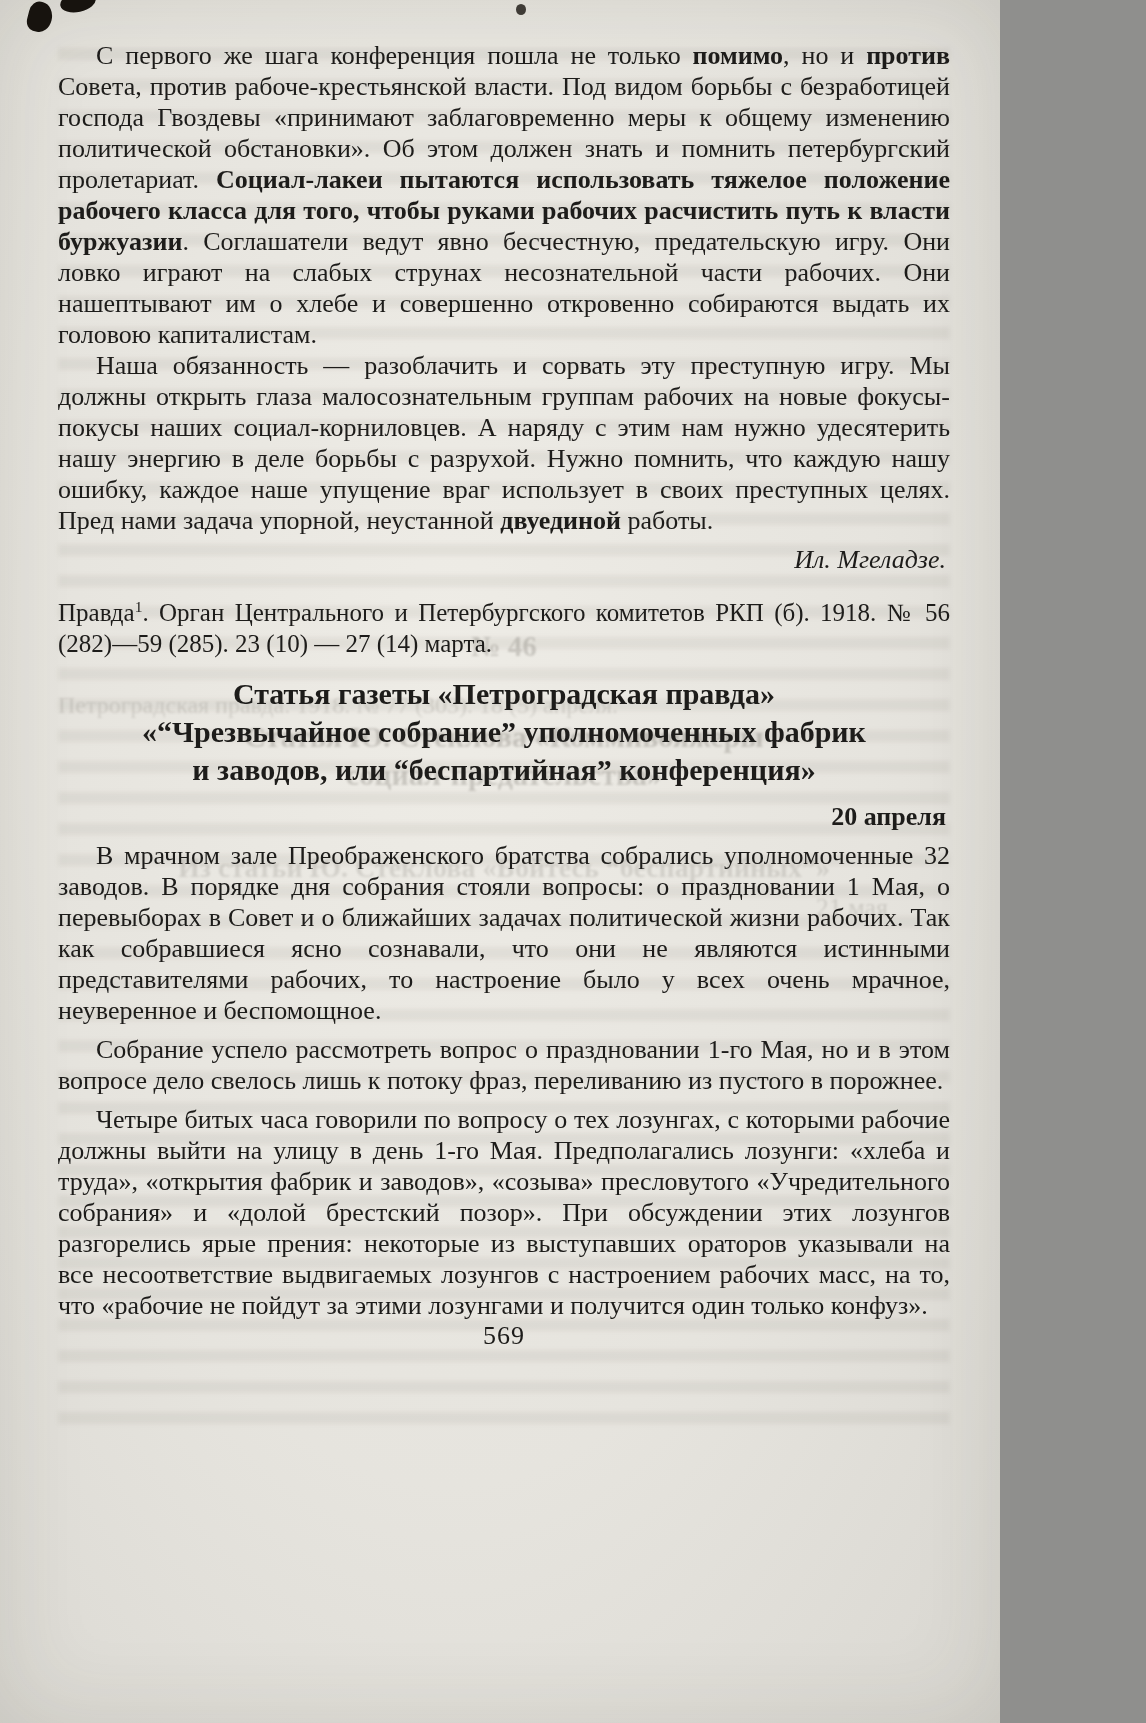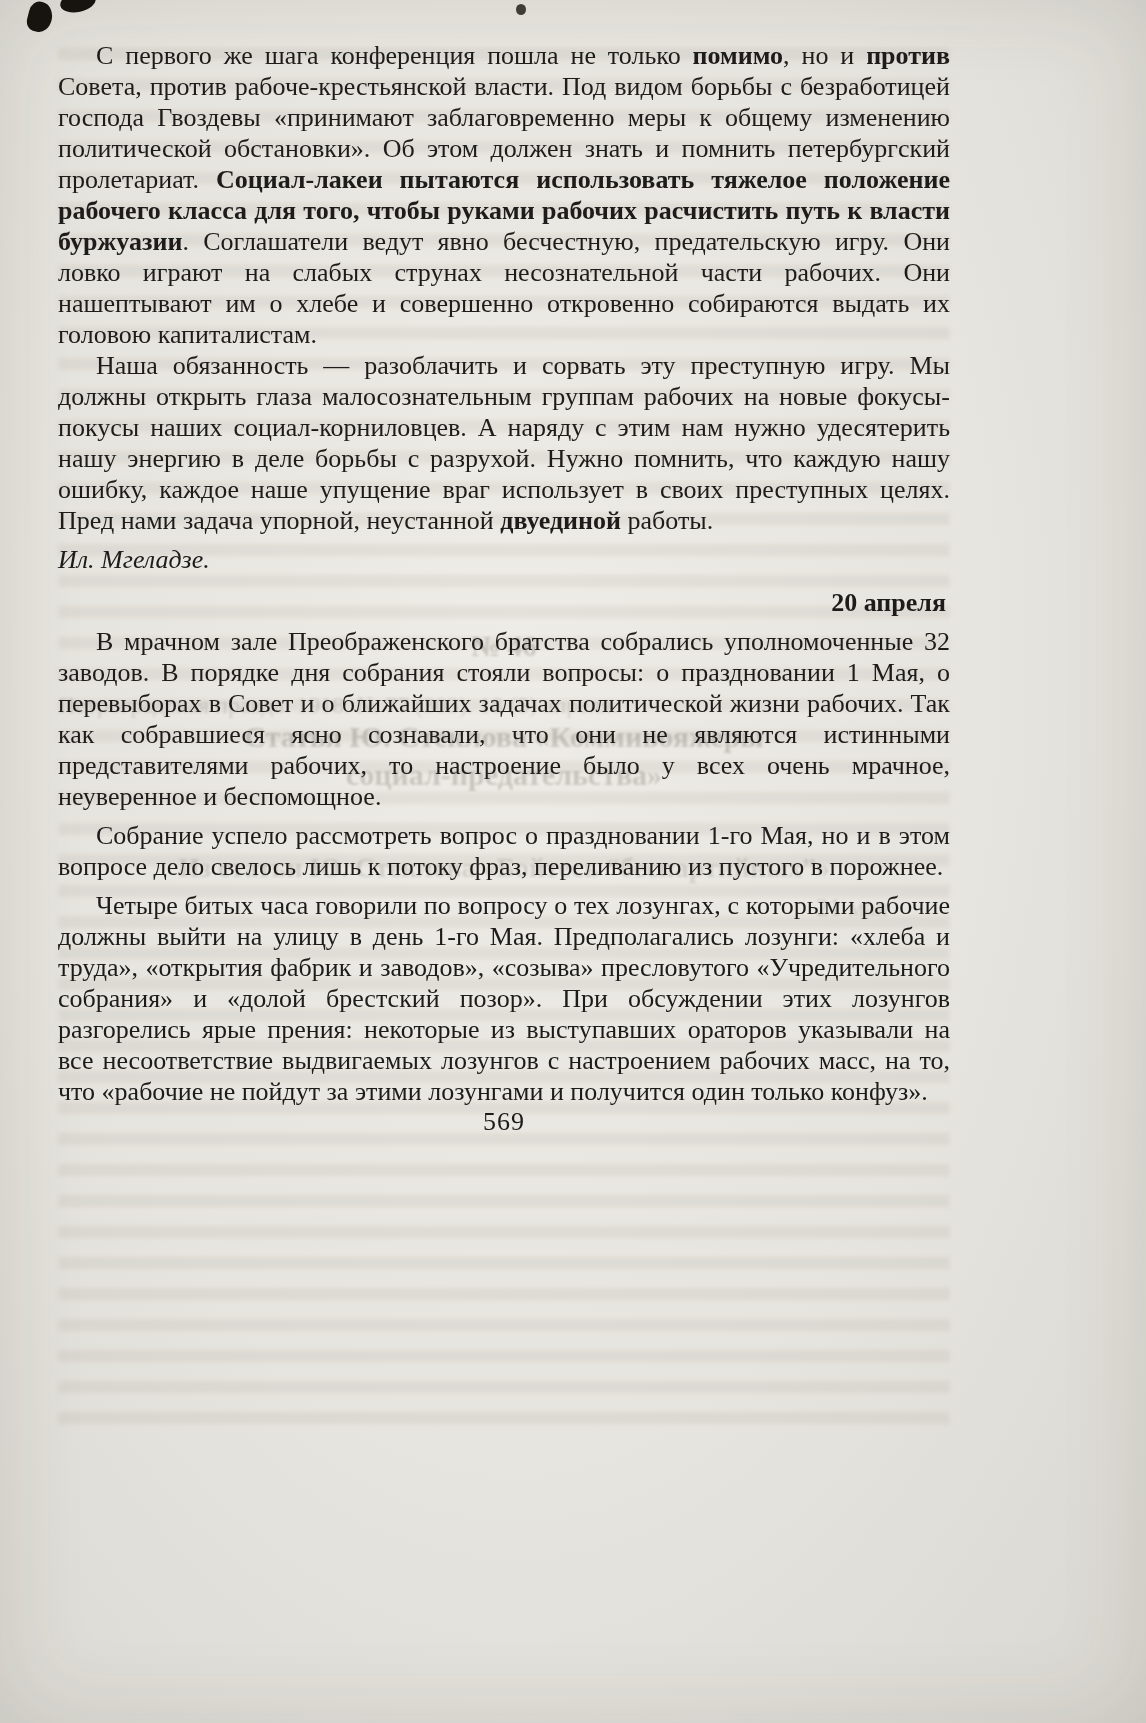--- a/index.html
+++ b/index.html
@@ -1,20 +1,20 @@
 <!DOCTYPE html>
 <html lang="ru"><head>
 <meta charset="utf-8">
 <style>
   * { margin:0; padding:0; box-sizing:border-box; }
   html, body { width:1146px; }
   body { font-family:"Liberation Serif", serif; background:#8f8f8d; }
 
   .page {
-    position:relative; width:1146px; height:1723px; overflow:hidden; color:#1d1c1a;
+    position:relative; width:1000px; height:1723px; overflow:hidden; color:#1d1c1a;
     background: radial-gradient(ellipse at 45% 38%, #eeece6 0%, #e6e4de 55%, #d9d7d1 100%);
     box-shadow: inset 0 0 90px rgba(60,55,45,.12);
   }
 
   
   .bleed-stripes {
     position:absolute; left:58px; top:48px; width:892px; height:1380px;
     background: repeating-linear-gradient(180deg, rgba(95,90,78,.07) 0 12px, rgba(95,90,78,0) 12px 31px);
     filter: blur(2px); pointer-events:none;
   }
@@ -30,21 +30,21 @@
   .a1 { left:28px;  top:2px;  width:24px; height:30px; border-radius:45% 60% 55% 40%; transform:rotate(14deg); }
   .a2 { left:60px;  top:-8px; width:36px; height:20px; border-radius:50%; transform:rotate(-12deg); }
   .a3 { left:516px; top:4px;  width:10px; height:11px; border-radius:50%; opacity:.8; }
 
   .content { position:absolute; left:58px; top:40px; width:892px; }
 
   .body-p { font-size:26px; line-height:31px; text-align:justify; text-indent:38px; hyphens:auto; }
   .b { font-weight:bold; }
   sup { font-size:62%; }
 
-  .signature { margin-top:8px; font-size:26px; line-height:31px; font-style:italic; text-align:left; padding-right:4px; }
+  .signature { margin-top:8px; font-size:26px; line-height:31px; font-style:italic; text-align:right; padding-right:4px; }
   .source    { margin-top:16px; font-size:25px; line-height:31px; text-align:justify; }
 
   .art-number { margin-top:54px; text-align:center; font-size:30px; font-weight:bold; line-height:34px; }
   .art-title  { margin-top:16px; text-align:center; font-size:30px; font-weight:bold; line-height:38px; }
   .date       { margin-top:12px; text-align:right; font-weight:bold; font-size:26px; line-height:31px; padding-right:4px; }
 
   .art-body .body-p { margin-top:8px; }
   .art-body .body-p:first-child { }
 
   .footnote-block { margin-top:20px; }
@@ -73,22 +73,28 @@
   <div class="artifact a2"></div>
   <div class="artifact a3"></div>
 
   <div class="content">
 
     <p class="body-p"><span>С первого же шага конференция пошла не только </span><span class="b">помимо</span><span>, но и </span><span class="b">против</span><span> Совета, против рабоче-крестьянской власти. Под видом борьбы с безработицей господа Гвоздевы «принимают заблаговременно меры к общему изменению политической обстановки». Об этом должен знать и помнить петербургский пролетариат. </span><span class="b">Социал-лакеи пытаются использовать тяжелое положение рабочего класса для того, чтобы руками рабочих расчистить путь к власти буржуазии</span><span>. Соглашатели ведут явно бесчестную, предательскую игру. Они ловко играют на слабых струнах несознательной части рабочих. Они нашептывают им о хлебе и совершенно откровенно собираются выдать их головою капиталистам.</span></p>
     <p class="body-p"><span>Наша обязанность — разоблачить и сорвать эту преступную игру. Мы должны открыть глаза малосознательным группам рабочих на новые фокусы-покусы наших социал-корниловцев. А наряду с этим нам нужно удесятерить нашу энергию в деле борьбы с разрухой. Нужно помнить, что каждую нашу ошибку, каждое наше упущение враг использует в своих преступных целях. Пред нами задача упорной, неустанной </span><span class="b">двуединой</span><span> работы.</span></p>
 
     <p class="signature">Ил. Мгеладзе.</p>
 
+    <p class="source"><span>Правда</span><sup>1</sup><span>. Орган Центрального и Петербургского комитетов РКП (б). 1918. № 56 (282)—59 (285). 23 (10) — 27 (14) марта.</span></p>
 
 
+    <h1 class="art-title">
+      <span>Статья газеты «Петроградская правда»</span><br>
+      <span>«“Чрезвычайное собрание” уполномоченных фабрик</span><br>
+      <span>и заводов, или “беспартийная” конференция»</span>
+    </h1>
 
     <p class="date">20 апреля</p>
 
     <div class="art-body">
       <p class="body-p"><span>В мрачном зале Преображенского братства собрались уполномоченные 32 заводов. В порядке дня собрания стояли вопросы: о праздновании 1 Мая, о перевыборах в Совет и о ближайших задачах политической жизни рабочих. Так как собравшиеся ясно сознавали, что они не являются истинными представителями рабочих, то настроение было у всех очень мрачное, неуверенное и беспомощное.</span></p>
       <p class="body-p"><span>Собрание успело рассмотреть вопрос о праздновании 1-го Мая, но и в этом вопросе дело свелось лишь к потоку фраз, переливанию из пустого в порожнее.</span></p>
       <p class="body-p"><span>Четыре битых часа говорили по вопросу о тех лозунгах, с которыми рабочие должны выйти на улицу в день 1-го Мая. Предполагались лозунги: «хлеба и труда», «открытия фабрик и заводов», «созыва» пресловутого «Учредительного собрания» и «долой брестский позор». При обсуждении этих лозунгов разгорелись ярые прения: некоторые из выступавших ораторов указывали на все несоответствие выдвигаемых лозунгов с настроением рабочих масс, на то, что «рабочие не пойдут за этими лозунгами и получится один только конфуз».</span></p>
     </div>
 
 

